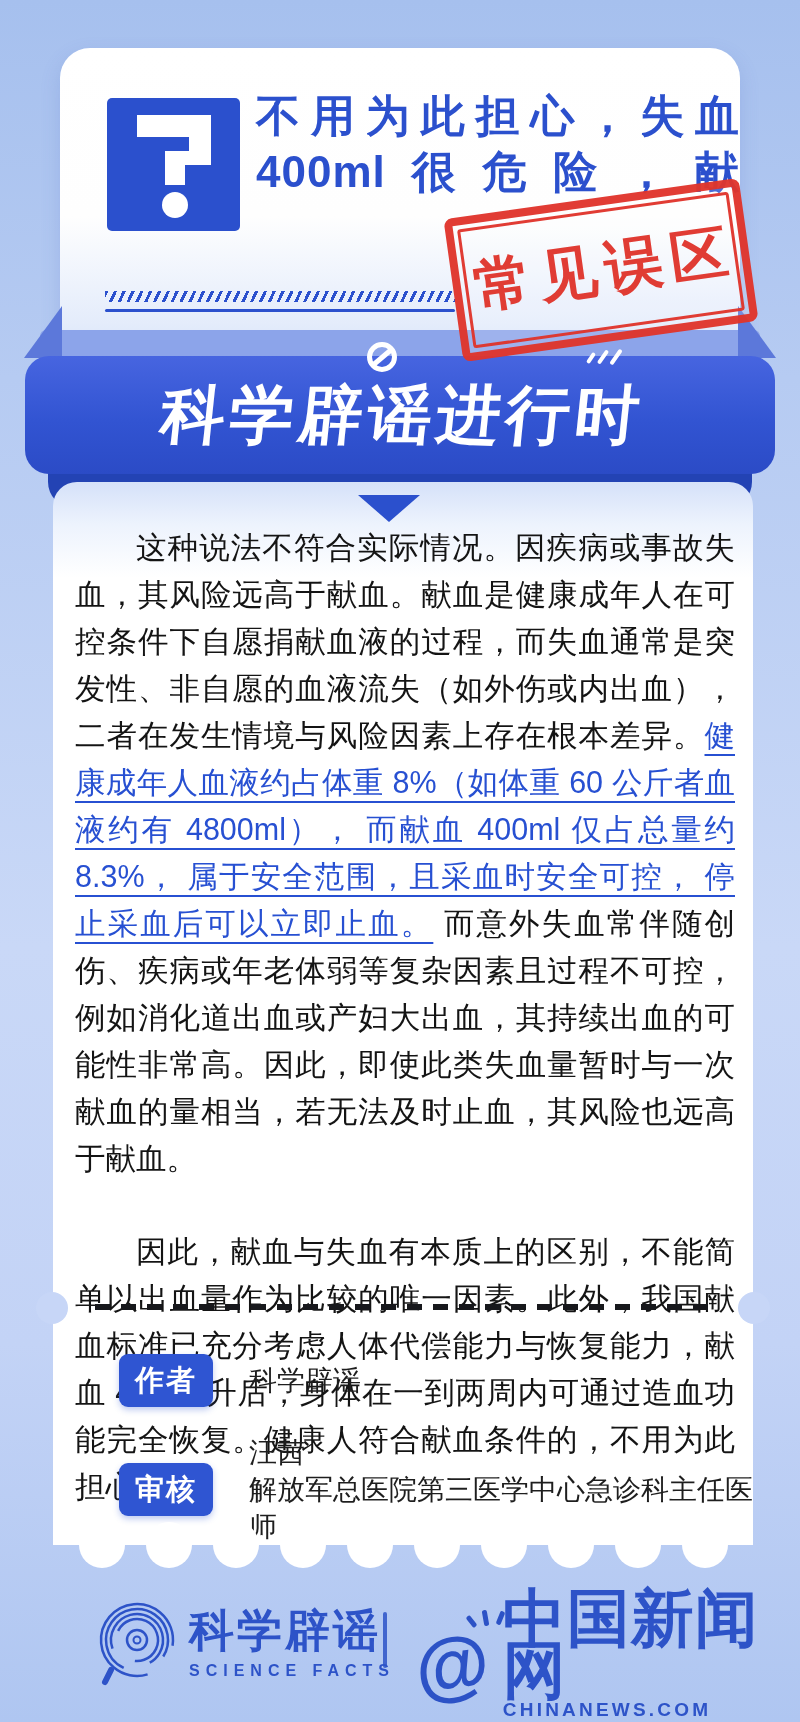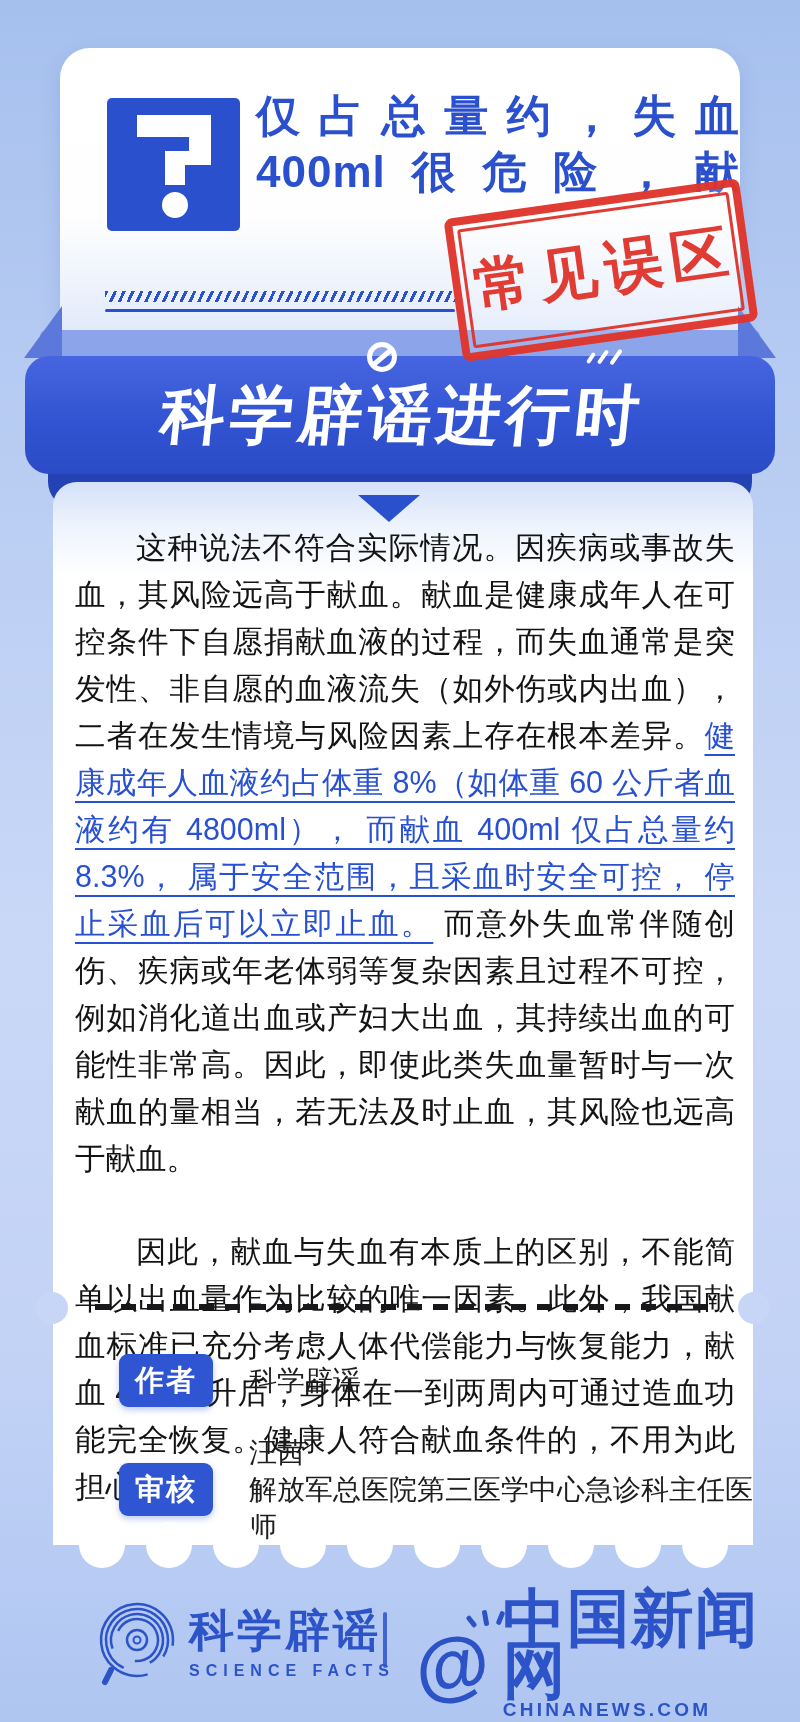--- a/index.html
+++ b/index.html
@@ -177,21 +177,21 @@
       <g fill="#ffffff">
         <rect x="8" y="10" width="74" height="22"></rect>
         <rect x="60" y="10" width="22" height="50"></rect>
         <rect x="36" y="46" width="46" height="14"></rect>
         <rect x="36" y="60" width="20" height="20"></rect>
         <circle cx="46" cy="100" r="13"></circle>
       </g>
     </svg>
   </div>
   <div class="claim-title">
-    <div class="tline">仅占总量约，失血</div>
+    <div class="tline">不用为此担心，失血</div>
     <div class="tline">400ml很危险，献</div>
   </div>
   <div class="hatch"></div>
   <div class="rule"></div>
 </div>
 
 <div class="stamp">
   <div class="stamp-inner">
     <span class="stamp-text">常见误区</span>
   </div>

